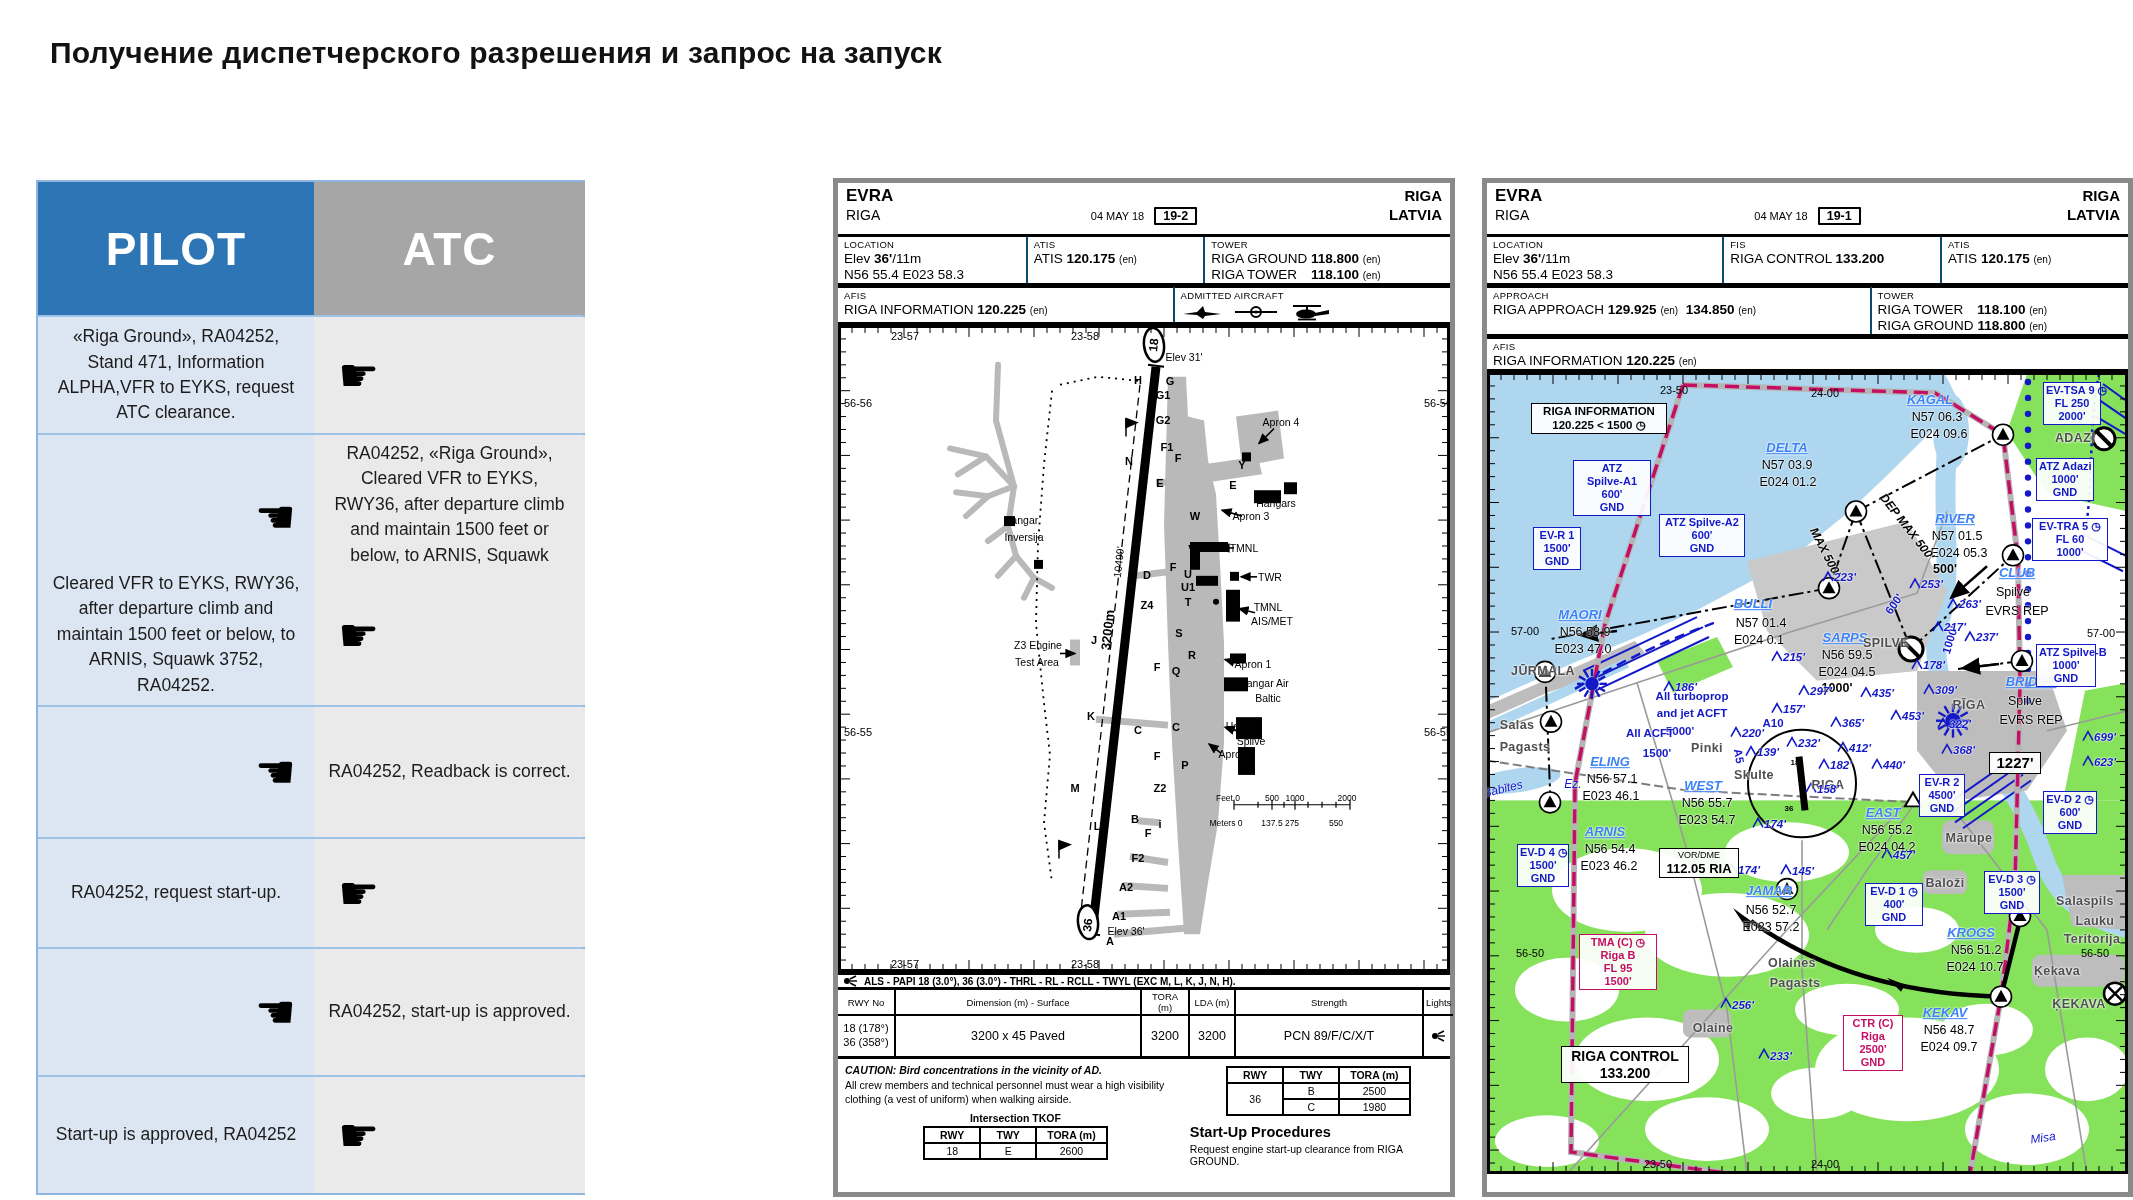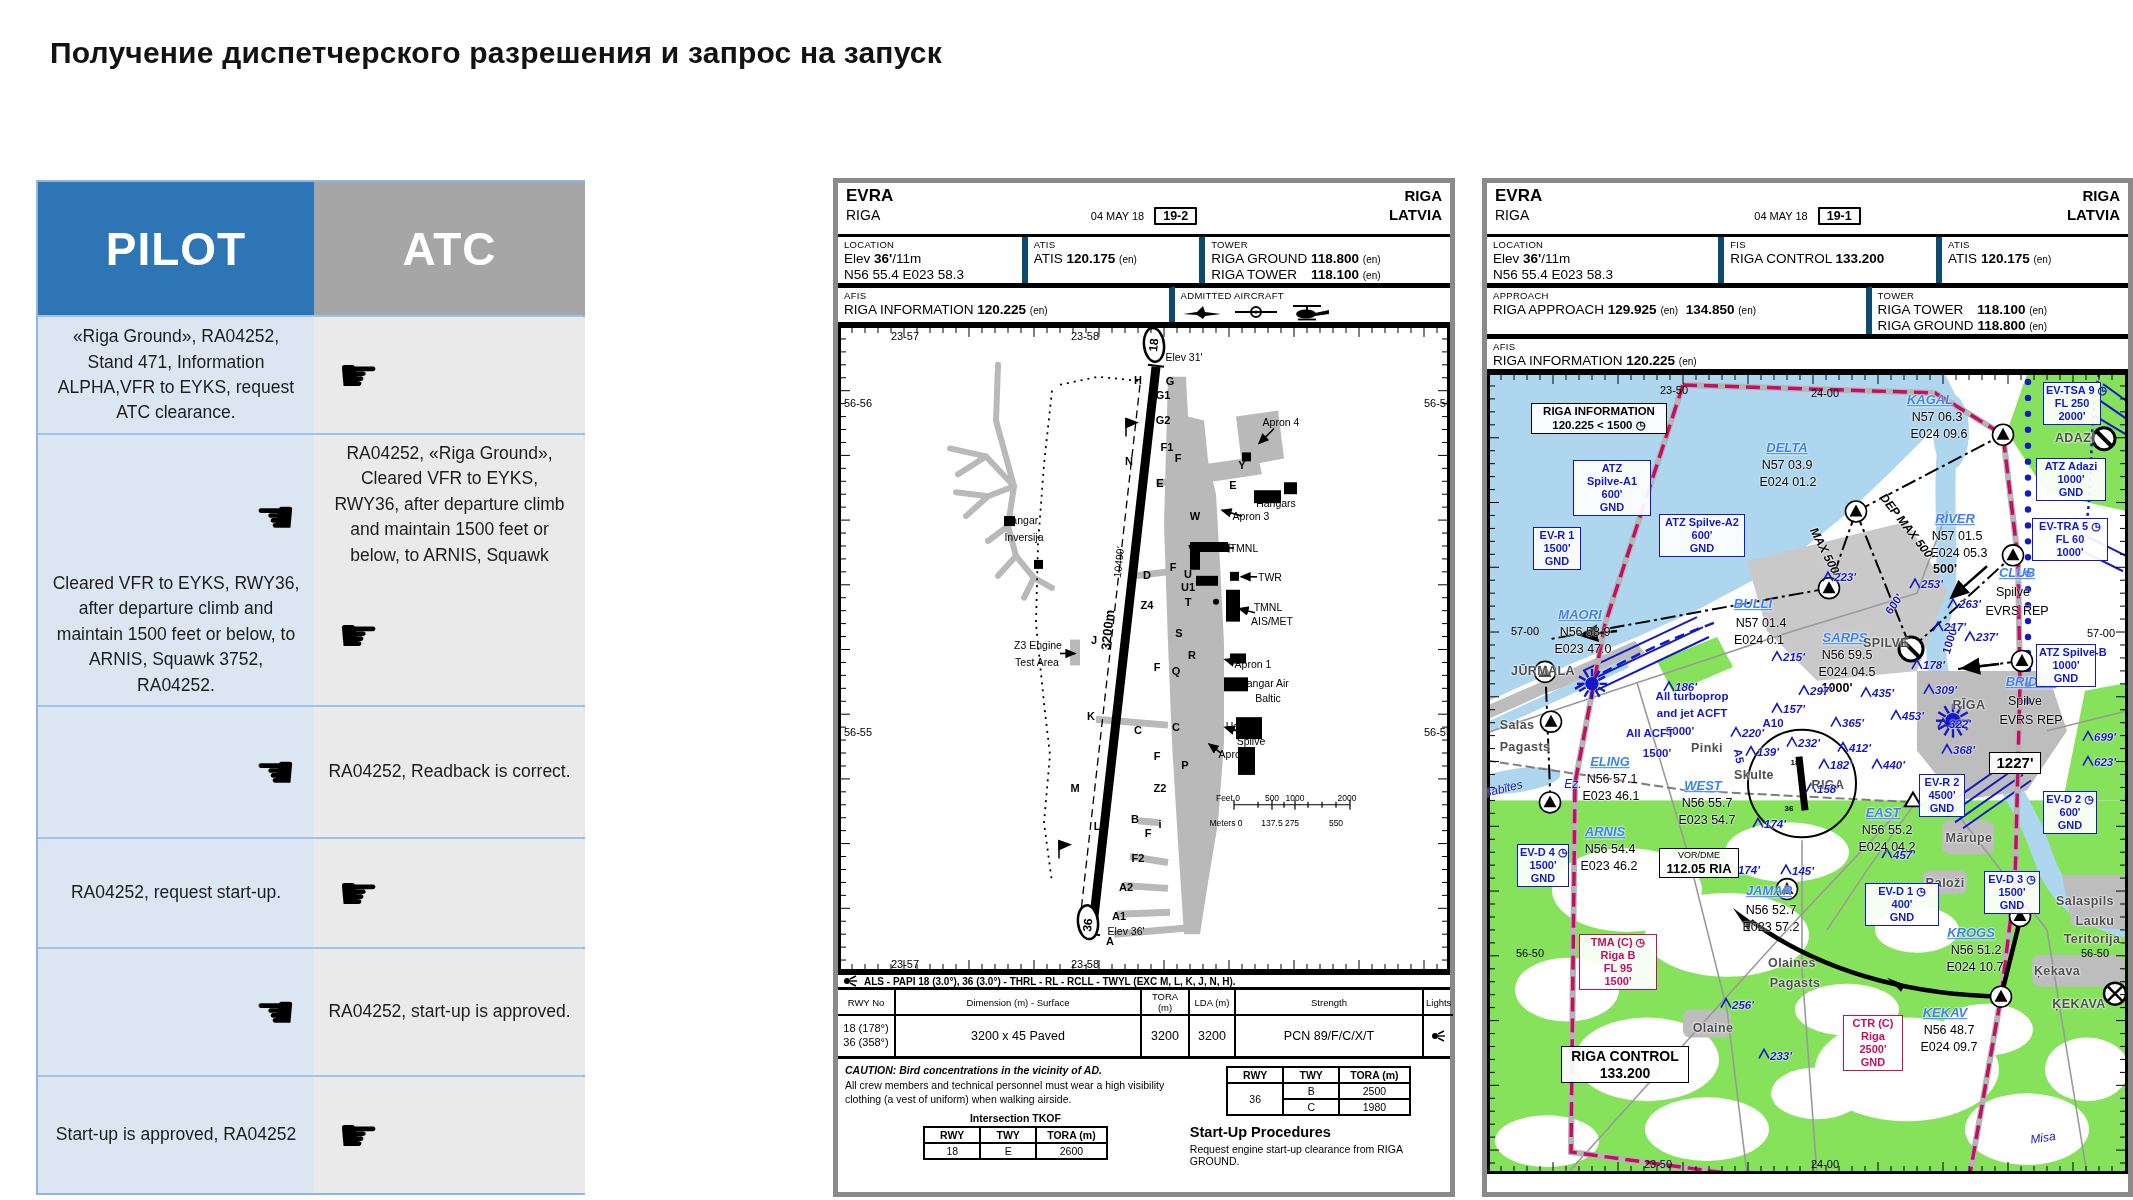--- a/index.html
+++ b/index.html
@@ -21,21 +21,21 @@
   .jepp{position:absolute;top:178px;background:#fff;border:5px solid #8a8a8a;color:#000}
   #c1{left:833px;width:622px;height:1019px}
   #c2{left:1482px;width:651px;height:1019px}
   .jh{height:51px;padding:3px 8px 0 8px;position:relative}
   .jr{display:flex;justify-content:space-between;align-items:baseline;line-height:1.15}
   .icao{font-weight:bold;font-size:17px}.cty{font-size:14px}
   .rb{font-weight:bold;font-size:15px}
   .jc{position:absolute;left:0;right:0;top:24px;text-align:center;font-size:11px}
   .oval{display:inline-block;border:2.5px solid #000;border-radius:1px;padding:0 7px;font-weight:bold;font-size:12.5px;margin-left:10px}
   .commrow{display:grid;border-top:3px solid #000}
-  .cc{border-right:6px solid #0c4a6e;padding:2px 6px 1px 6px;overflow:hidden}
+  .cc{border-right:2px solid #0c4a6e;padding:2px 6px 1px 6px;overflow:hidden}
   .cc:last-child{border-right:none}
   .commrow+.commrow .cc{border-top:2px solid #000}
   .cl{font-size:9.5px;letter-spacing:.3px}
   .cv{font-size:13.5px;margin-top:1px;white-space:nowrap}
   .f{font-weight:bold}.lg{font-size:10px}
   .nm{display:inline-block;min-width:96px}
   
   .mapwrap{position:relative;border-top:3px solid #000;overflow:hidden}
   #diag{height:650px}
   #map{height:805px}
@@ -1273,21 +1273,21 @@
         <div class="bx bxblue" style="left: 46px; top: 155px; width: 48px;">
           <div>EV-R 1</div>
           <div>1500'</div>
           <div>GND</div>
         </div>
         <div class="bx bxblue" style="left: 556px; top: 10px; width: 58px;">
           <div>EV-TSA 9 ◷</div>
           <div>FL 250</div>
           <div>2000'</div>
         </div>
-        <div class="bx bxblue" style="left: 549px; top: 86px; width: 70px;">
+        <div class="bx bxblue" style="left: 549px; top: 86px; width: 58px;">
           <div>ATZ Adazi</div>
           <div>1000'</div>
           <div>GND</div>
         </div>
         <div class="bx bxblue" style="left: 545px; top: 146px; width: 76px;">
           <div>EV-TRA 5 ◷</div>
           <div>FL 60</div>
           <div>1000'</div>
         </div>
         <div class="bx bxblue" style="left: 549px; top: 272px; width: 60px;">
@@ -1308,21 +1308,21 @@
         <div class="bx bxblue" style="left: 497px; top: 499px; width: 56px;">
           <div>EV-D 3 ◷</div>
           <div>1500'</div>
           <div>GND</div>
         </div>
         <div class="bx bxblue" style="left: 30px; top: 472px; width: 52px;">
           <div>EV-D 4 ◷</div>
           <div>1500'</div>
           <div>GND</div>
         </div>
-        <div class="bx bxblue" style="left: 378px; top: 511px; width: 74px;">
+        <div class="bx bxblue" style="left: 378px; top: 511px; width: 58px;">
           <div>EV-D 1 ◷</div>
           <div>400'</div>
           <div>GND</div>
         </div>
         <div class="bx bxmag" style="left: 92px; top: 562px; width: 78px;">
           <div>TMA (C) ◷</div>
           <div>Riga B</div>
           <div>FL 95</div>
           <div>1500'</div>
         </div>

